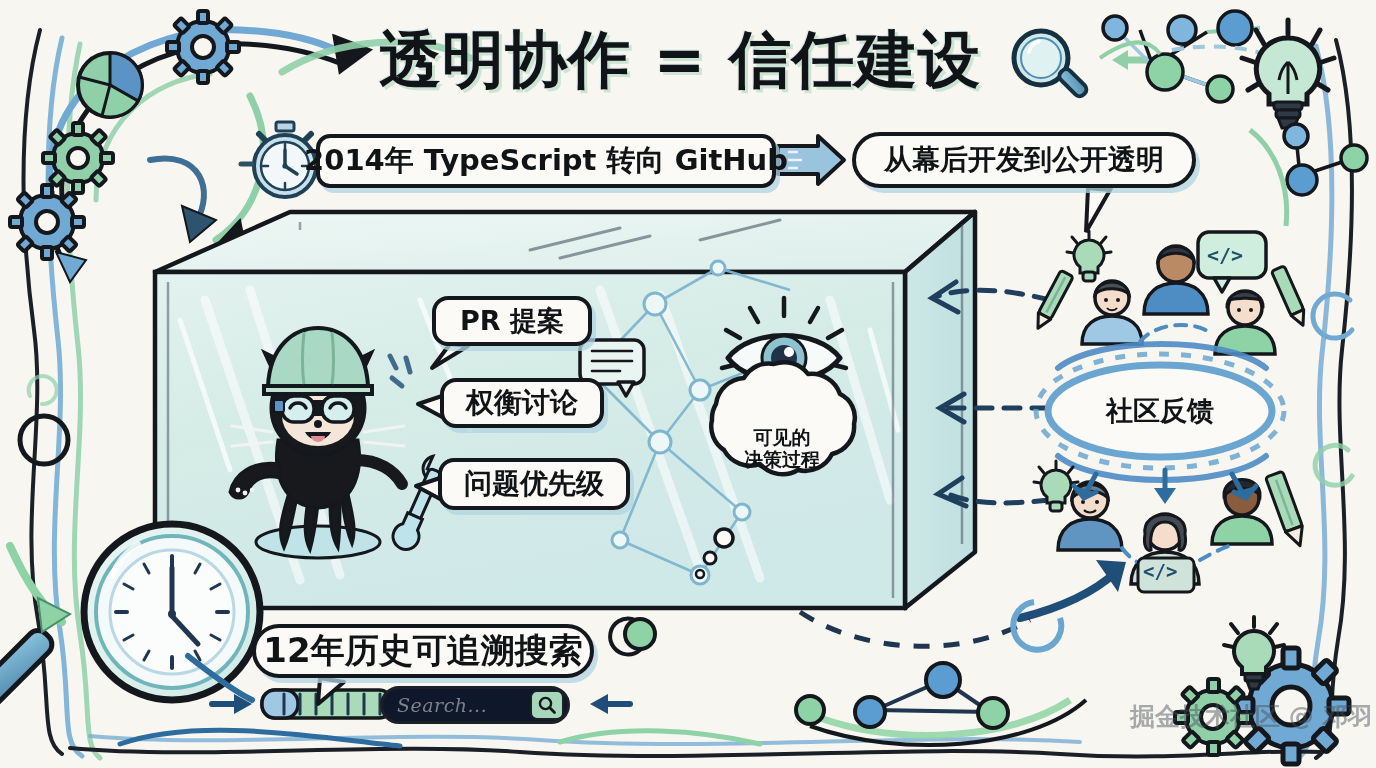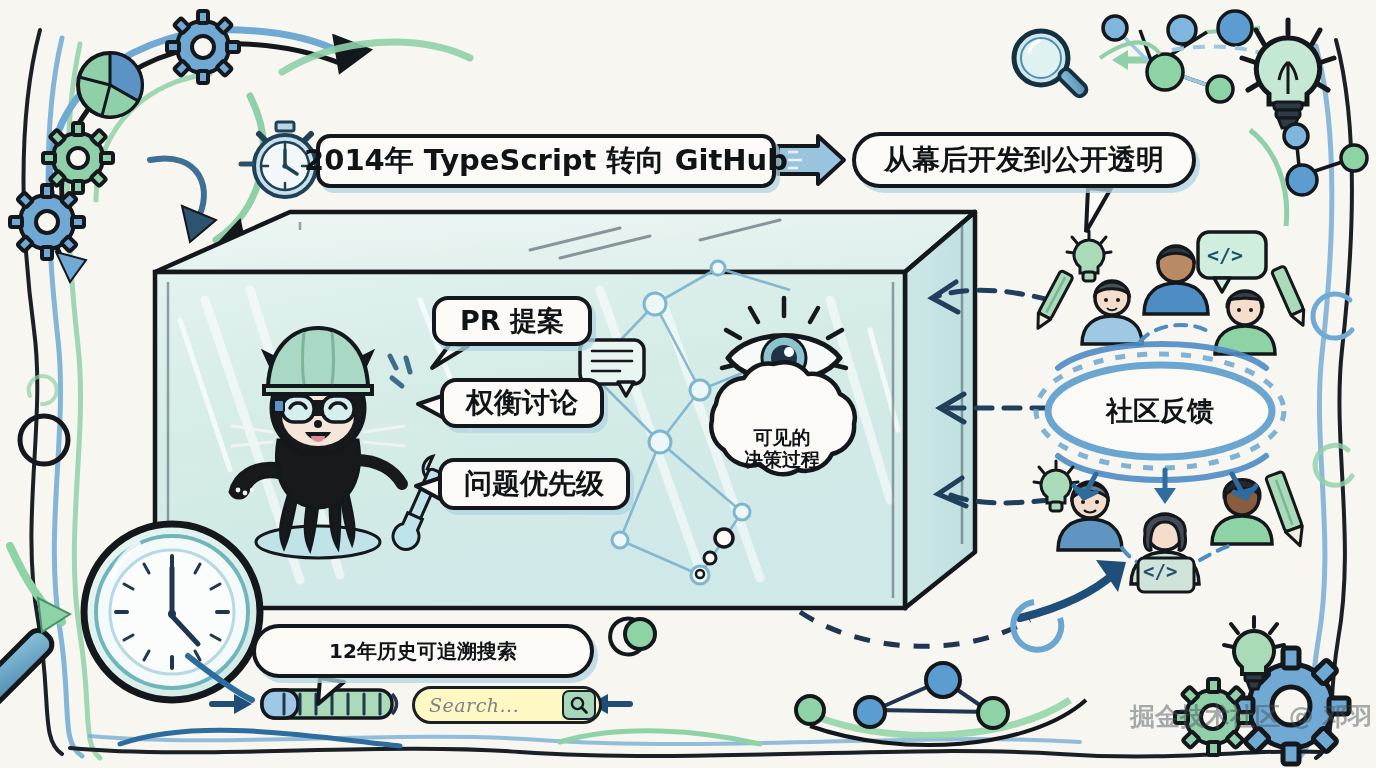--- a/index.html
+++ b/index.html
@@ -52,21 +52,21 @@
     text-align: center;
     line-height: 1.15;
     white-space: nowrap;
   }
 
   #bubble-timeline { left: 316px; top: 134px; width: 460px; height: 54px; font-size: 29px; border-radius: 14px; }
   #bubble-outcome  { left: 852px; top: 132px; width: 344px; height: 56px; font-size: 28px; }
   #bubble-pr       { left: 432px; top: 296px; width: 160px; height: 50px; font-size: 27px; border-radius: 16px; }
   #bubble-tradeoff { left: 440px; top: 378px; width: 164px; height: 50px; font-size: 28px; border-radius: 16px; }
   #bubble-priority { left: 438px; top: 458px; width: 192px; height: 52px; font-size: 28px; border-radius: 16px; }
-  #bubble-history  { left: 252px; top: 624px; width: 342px; height: 54px; font-size: 20px; }
+  #bubble-history  { left: 252px; top: 624px; width: 342px; height: 54px; font-size: 34px; }
 
   
   #bubble-cloud {
     position: absolute;
     left: 700px; top: 400px;
     width: 164px; height: 96px;
     display: flex; flex-direction: column;
     align-items: center; justify-content: center;
     font-family: "DejaVu Sans", sans-serif;
     font-weight: bold; font-size: 19px; color: #111417;
@@ -81,23 +81,23 @@
     display: flex; flex-direction: row;
     align-items: center; justify-content: center;
     font-family: "DejaVu Sans", sans-serif;
     font-weight: bold; font-size: 27px; color: #111417;
     line-height: 1.2; z-index: 6;
   }
 
   
   #search-box {
     position: absolute;
-    left: 412px; top: 686px;
+    left: 380px; top: 686px;
     width: 190px; height: 38px;
-    background: #fef9c3;
+    background: #0f172a;
     border: 3px solid #1a2026;
     border-radius: 19px;
     display: flex; align-items: center;
     z-index: 6;
   }
   #search-placeholder {
     flex: 1;
     padding-left: 14px;
     font-family: "DejaVu Serif", serif;
     font-style: italic;
@@ -791,20 +791,21 @@
     <g fill="none" stroke-linecap="round">
       <path d="M120 744 C 200 716, 320 738, 400 746" stroke="#2e6c9e" stroke-width="5"></path>
       <path d="M560 742 C 620 724, 700 730, 760 744" stroke="#8ed3a5" stroke-width="5"></path>
       <path d="M640 650 a18 18 0 1 1 4 -22" stroke="#14181c" stroke-width="4"></path>
       <circle cx="640" cy="634" r="15" fill="#8ed3a5" stroke="#14181c" stroke-width="4"></circle>
     </g>
   </svg>
 
   <div class="layer">
 
+    <div class="title">透明协作 = 信任建设</div>
 
     <div class="bubble" id="bubble-timeline">2014年 TypeScript 转向 GitHub</div>
 
     <div class="bubble" id="bubble-outcome">从幕后开发到公开透明</div>
 
     <div class="bubble" id="bubble-pr">PR 提案</div>
 
     <div class="bubble" id="bubble-priority">问题优先级</div>
 
     <div class="bubble" id="bubble-tradeoff">权衡讨论</div>

